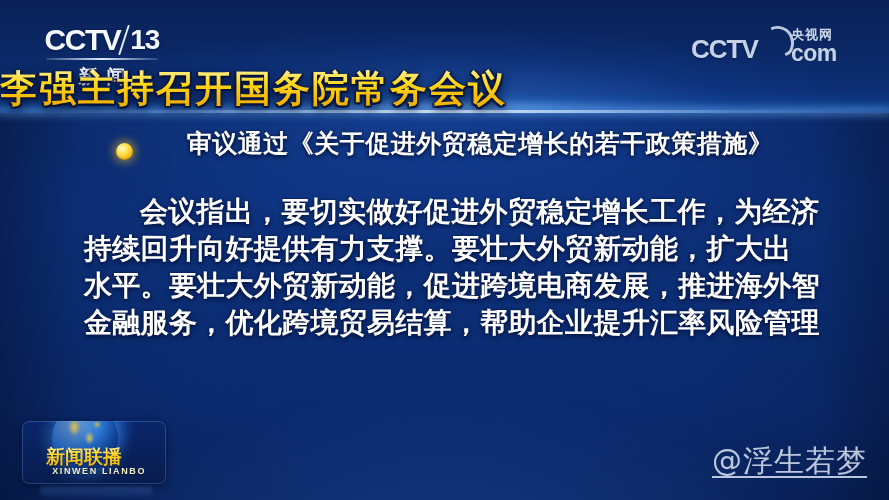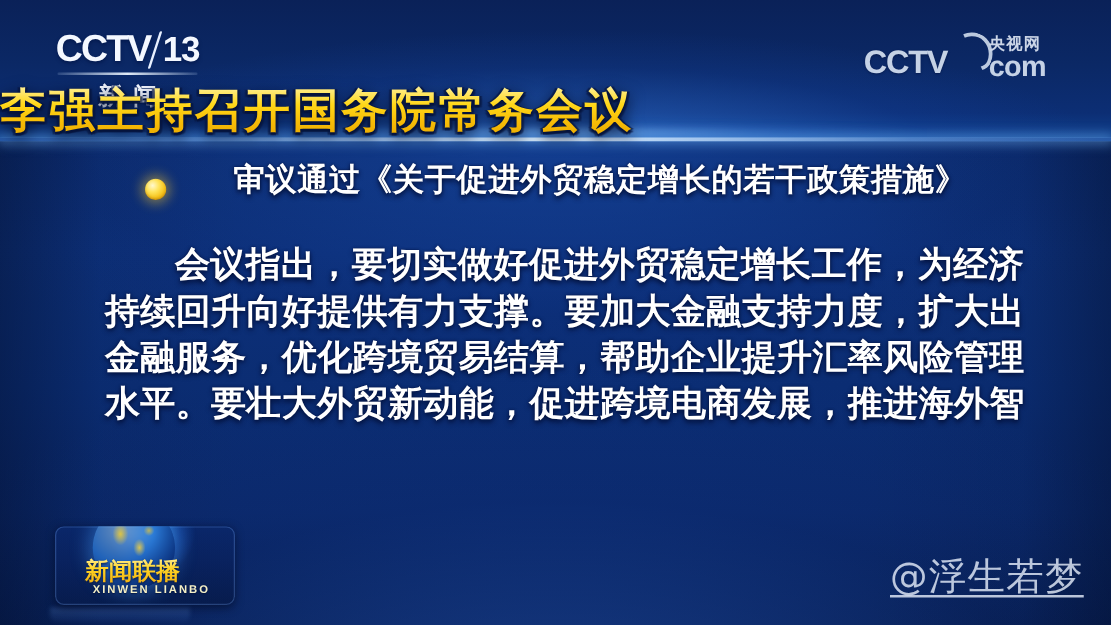--- a/index.html
+++ b/index.html
@@ -194,21 +194,21 @@
     line-height:37px;
     letter-spacing:0.3px;
     color:#ffffff;
     white-space:nowrap;
     text-shadow:0 2px 4px rgba(0,10,45,0.80), 0 0 2px rgba(0,15,60,0.85);
   }
   .body-line.indent{ text-indent:56px; }
 
   
   .xwlb{
-    position:absolute; left:44px; top:421px;
+    position:absolute; left:22px; top:421px;
     width:144px; height:63px;
     border-radius:7px;
     overflow:hidden;
     z-index:6;
     background:
       radial-gradient(circle 46px at 54% 8%, rgba(60,150,235,0.85) 0%, rgba(20,70,160,0.55) 48%, rgba(6,26,80,0.2) 75%),
       linear-gradient(180deg,#0b2a70 0%, #0a2462 45%, #071c4c 100%);
     box-shadow:0 2px 7px rgba(0,8,30,0.55), inset 0 0 0 1px rgba(120,170,245,0.28);
   }
   .xwlb-globe{
@@ -303,23 +303,23 @@
 
   <div class="headline">李强主持召开国务院常务会议</div>
 
   <div class="subtitle-row">
     <span class="bullet"></span>
     <span class="subtitle-text">审议通过《关于促进外贸稳定增长的若干政策措施》</span>
   </div>
 
   <div class="body-block">
     <div class="body-line indent">会议指出，要切实做好促进外贸稳定增长工作，为经济</div>
-    <div class="body-line">持续回升向好提供有力支撑。要加大金融支持力度，扩大出</div>
+    <div class="body-line">持续回升向好提供有力支撑。要壮大外贸新动能，扩大出</div>
+    <div class="body-line">水平。要壮大外贸新动能，促进跨境电商发展，推进海外智</div>
     <div class="body-line">金融服务，优化跨境贸易结算，帮助企业提升汇率风险管理</div>
-    <div class="body-line">水平。要壮大外贸新动能，促进跨境电商发展，推进海外智</div>
   </div>
 
   <div class="xwlb">
     <span class="xwlb-globe"></span>
     <span class="xwlb-land"></span>
     <div class="xwlb-cn">新闻联播</div>
     <div class="xwlb-en">XINWEN LIANBO</div>
   </div>
   <div class="xwlb-reflect"></div>
 

